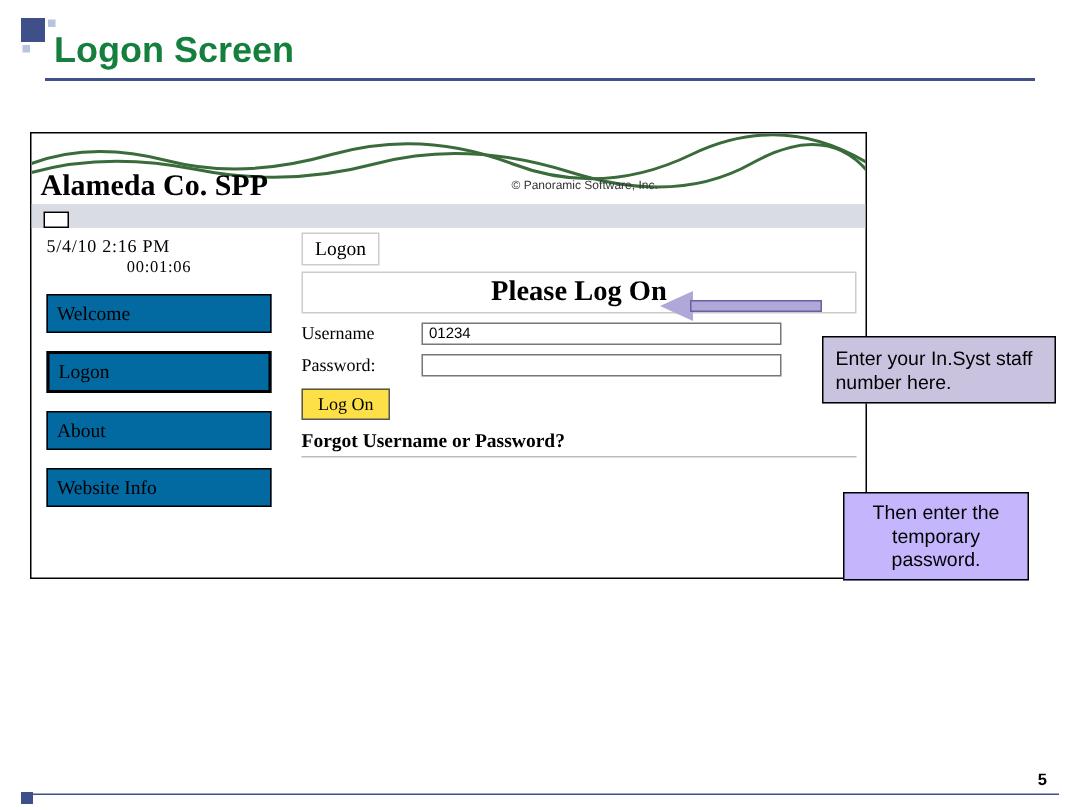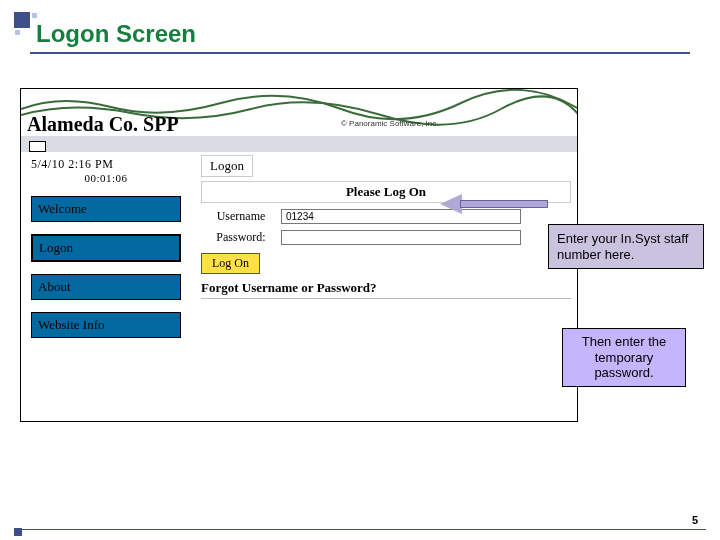--- a/index.html
+++ b/index.html
@@ -5,37 +5,37 @@
   * { box-sizing: border-box; margin: 0; padding: 0; }
   html, body { width: 720px; height: 540px; font-family: Verdana, Arial, sans-serif; background: #fff; }
   .slide { position: relative; width: 720px; height: 540px; }
   .corner-deco { position: absolute; left: 12px; top: 10px; width: 26px; height: 26px; }
   .corner-deco .sq-big { position: absolute; left: 2px; top: 2px; width: 16px; height: 16px; background: #3e4f8a; }
   .corner-deco .sq-s1 { position: absolute; left: 20px; top: 3px; width: 5px; height: 5px; background: #b7c3e0; }
   .corner-deco .sq-s2 { position: absolute; left: 3px; top: 20px; width: 5px; height: 5px; background: #b7c3e0; }
   .title { position: absolute; left: 36px; top: 20px; font-size: 24px; font-weight: bold; color: #15803d; }
   .underline { position: absolute; left: 30px; top: 52px; width: 660px; height: 0; border-top: 2px solid #3e4f8a; }
 
-  .app { position: absolute; left: 20px; top: 88px; width: 558px; height: 334px; border: 1px solid #000; background: #fff; overflow: hidden; }
+  .app { position: absolute; left: 20px; top: 88px; width: 558px; height: 298px; border: 1px solid #000; background: #fff; overflow: hidden; }
   .app svg.hills { position: absolute; left: 0; top: 0; }
   .app .brand { position: absolute; left: 6px; top: 24px; font-family: Georgia, 'Times New Roman', serif; font-weight: bold; font-size: 20px; color: #000; }
   .app .sub { position: absolute; left: 320px; top: 30px; font-size: 8px; color: #333; }
   .app .band { position: absolute; left: 0; top: 47px; width: 100%; height: 16px; background: #d9dce3; }
   .app .tabstub { position: absolute; left: 8px; top: 52px; width: 17px; height: 11px; border: 1px solid #000; background: #fff; }
   .app .left { position: absolute; left: 10px; top: 68px; width: 150px; }
   .app .dt { font-family: 'Times New Roman', serif; font-size: 12px; letter-spacing: .5px; }
   .app .elapsed { font-family: 'Times New Roman', serif; font-size: 11px; letter-spacing: .5px; text-align: center; }
   .nav { border: 1px solid #000; background: #0369a1; margin-top: 12px; font-family: 'Times New Roman', serif; font-size: 13px; padding: 4px 6px; }
   .nav.sel { border: 2px solid #000; font-weight: normal; }
   .app .right { position: absolute; left: 180px; top: 66px; width: 370px; }
   .panel-title { font-family: 'Times New Roman', serif; font-size: 13px; border: 1px solid #ccc; display: inline-block; padding: 2px 8px; background: #fff; }
   .row { margin-top: 6px; display: flex; align-items: center; }
-  .row .lbl { font-family: 'Times New Roman', serif; font-size: 12px; width: 80px; text-align: center; }
+  .row .lbl { font-family: 'Times New Roman', serif; font-size: 12px; width: 80px; }
   .row input { font-family: Verdana, sans-serif; font-size: 10px; height: 15px; width: 240px; border: 1px solid #777; padding: 0 4px; }
-  .please { text-align: center; font-family: 'Times New Roman', serif; font-size: 13px; font-weight: bold; border: 1px solid #ccc; padding: 2px 0; margin-top: 4px; }
+  .please { text-align: center; font-family: 'Times New Roman', serif; font-size: 19px; font-weight: bold; border: 1px solid #ccc; padding: 2px 0; margin-top: 4px; }
   .logon-btn { margin-top: 8px; display: inline-block; font-family: Liberation Serif, serif; font-size: 12px; border: 1px solid #555; background: #fde047; padding: 2px 10px; }
   .forgot { margin-top: 6px; font-family: 'Times New Roman', serif; font-size: 13px; font-weight: bold; border-bottom: 1px solid #bbb; padding-bottom: 2px; }
 
   .callout { position: absolute; background: #c9c3e0; border: 1px solid #000; font-size: 13px; padding: 6px 8px; line-height: 1.2; }
   .callout1 { left: 548px; top: 180px; width: 156px; margin-top: 44px; }
   .arrow { position: absolute; left: 440px; top: 195px; width: 110px; height: 18px; }
   .arrow .shaft { position: absolute; left: 20px; top: 5px; width: 88px; height: 8px; background: #b0a8d6; border: 1px solid #6a5fa0; }
   .arrow .head { position: absolute; left: 0; top: -1px; width: 0; height: 0; border-top: 10px solid transparent; border-bottom: 10px solid transparent; border-right: 22px solid #b0a8d6; }
   .arrow .head-border { position: absolute; left: -1px; top: -2px; width: 0; height: 0; border-top: 11px solid transparent; border-bottom: 11px solid transparent; border-right: 23px solid #6a5fa0; z-index: -1; }
   .callout2 { position: absolute; left: 562px; top: 328px; width: 124px; background: #c4b5fd; border: 1px solid #000; font-size: 13px; text-align: center; padding: 5px 4px; line-height: 1.2; }

